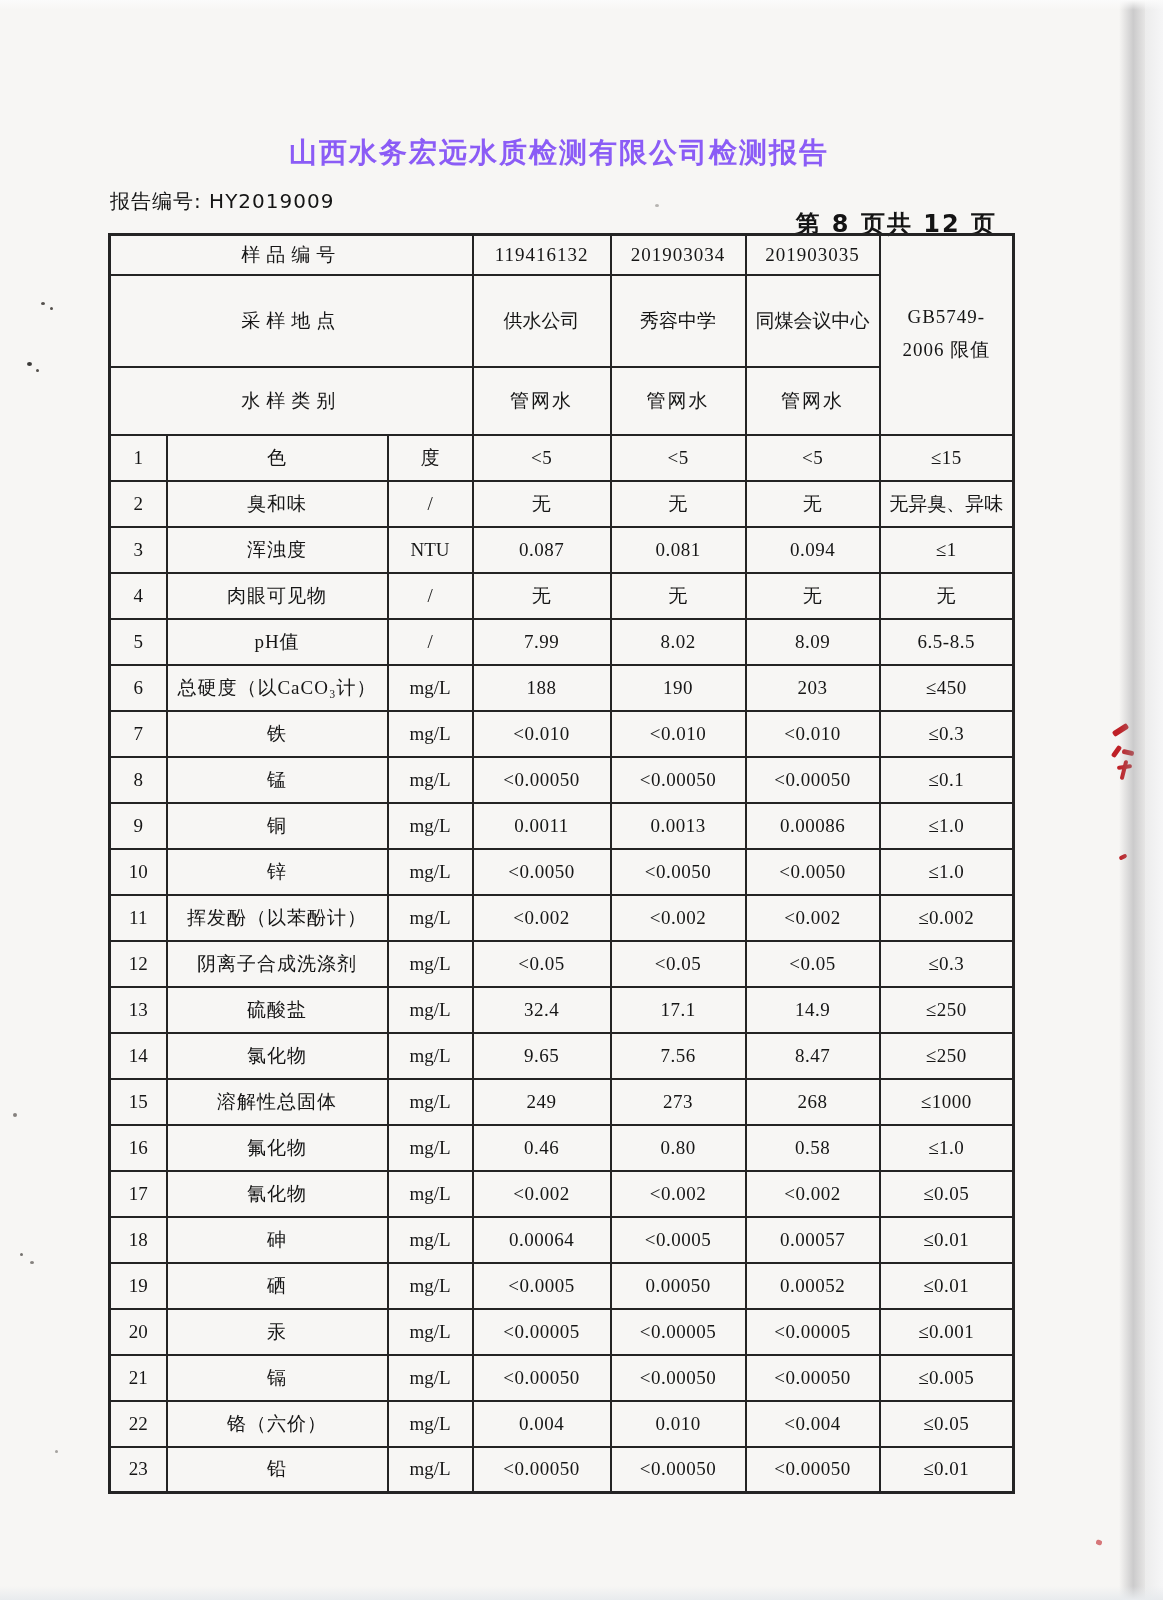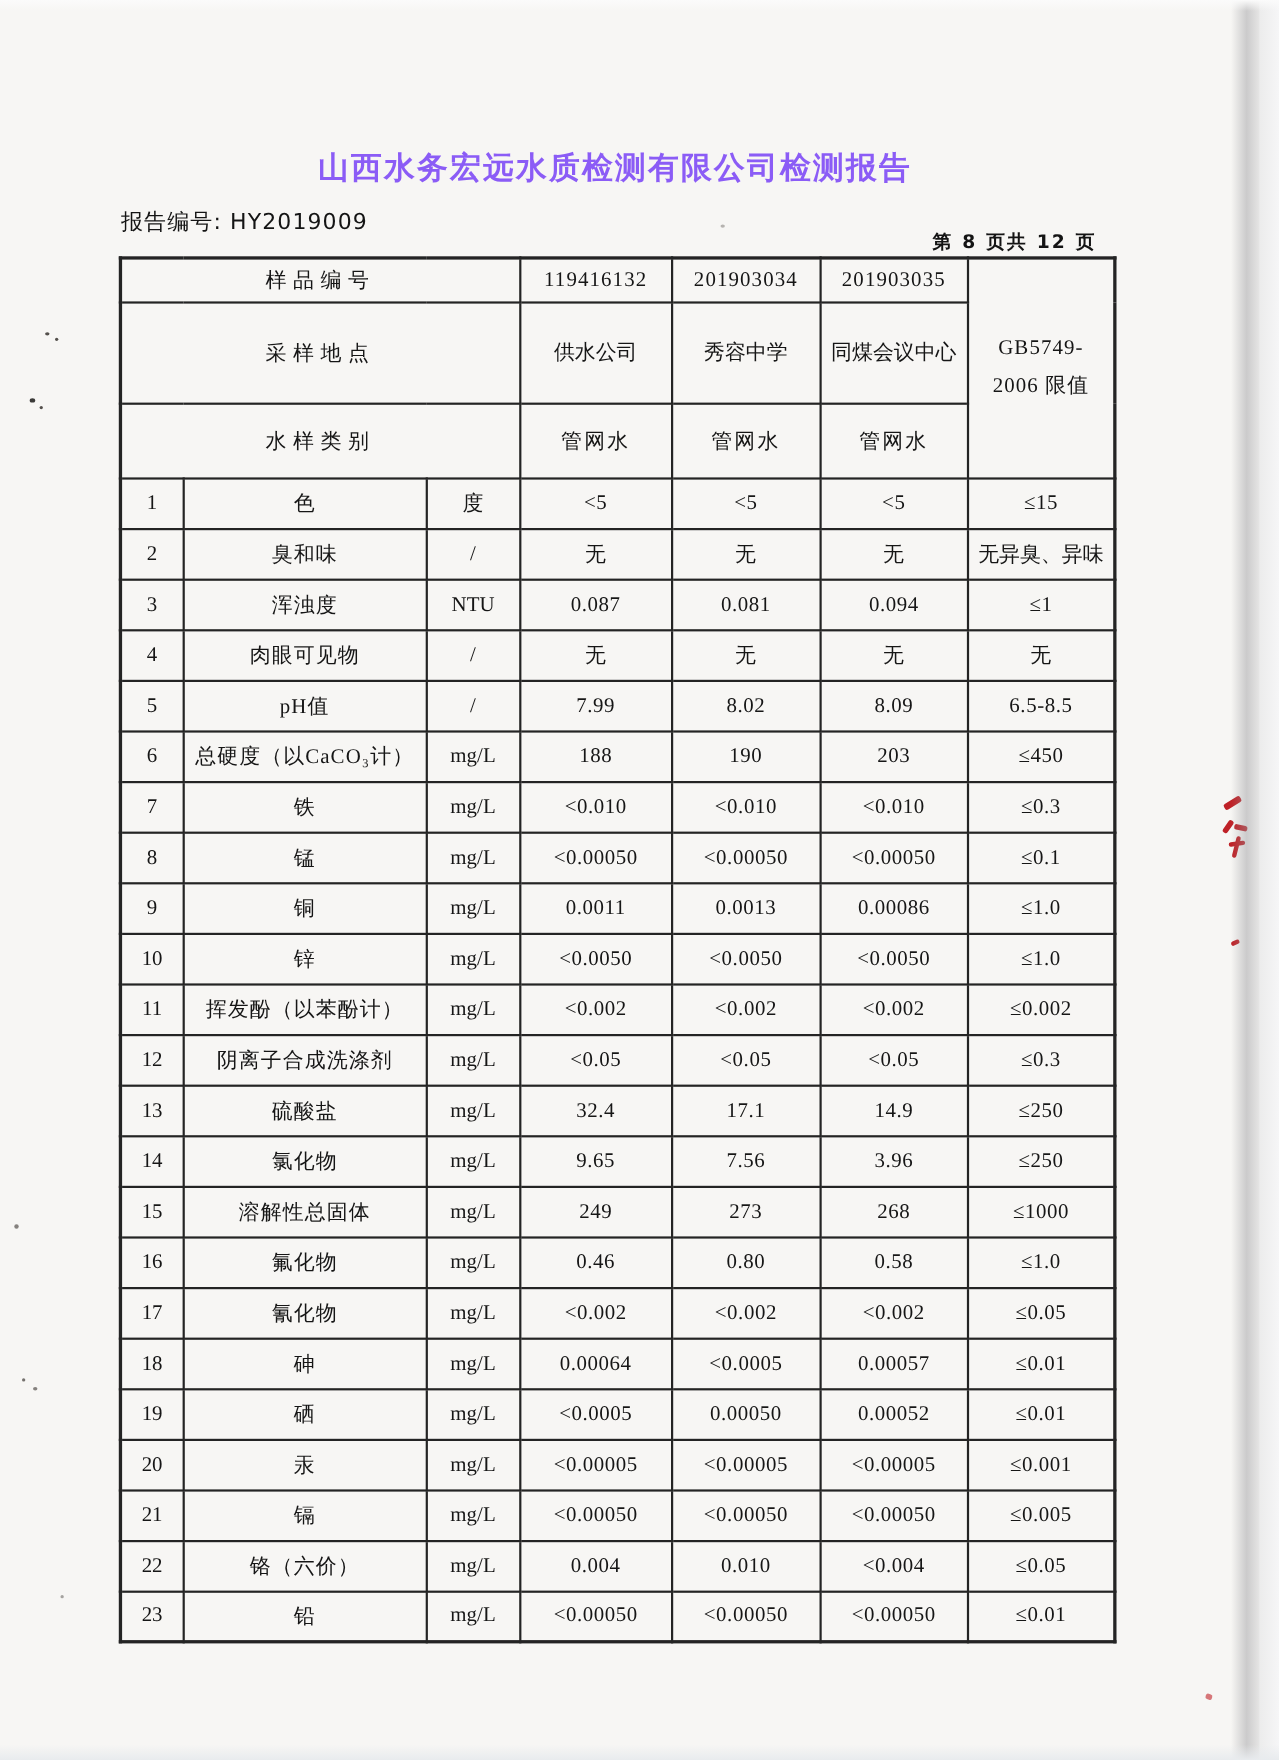--- a/index.html
+++ b/index.html
@@ -43,21 +43,21 @@
     color:#8b5cf6;
   }
   .report-no{
     position:absolute;left:110px;top:188px;
     font-family:"DejaVu Sans","Liberation Sans",sans-serif;
     font-weight:normal;font-size:20px;letter-spacing:1px;color:#141414;
   }
   .page-no{
     position:absolute;top:208px;right:166px;
     font-family:"DejaVu Sans","Liberation Sans",sans-serif;
-    font-weight:bold;font-size:17px;letter-spacing:2px;color:#141414;
+    font-weight:bold;font-size:24px;letter-spacing:2px;color:#141414;
   }
 
   table.report{
     position:absolute;left:108px;top:233px;width:904px;
     border-collapse:collapse;table-layout:fixed;
     border:3px solid #242424;
   }
   table.report td{
     border:2px solid #242424;
     text-align:center;vertical-align:middle;
@@ -265,21 +265,21 @@
           <td class="c-v2">17.1</td>
           <td class="c-v3">14.9</td>
           <td class="c-limit">≤250</td>
         </tr>
         <tr>
           <td class="c-no">14</td>
           <td class="c-name">氯化物</td>
           <td class="c-unit">mg/L</td>
           <td class="c-v1">9.65</td>
           <td class="c-v2">7.56</td>
-          <td class="c-v3">3.96</td>
+          <td class="c-v3">8.47</td>
           <td class="c-limit">≤250</td>
         </tr>
         <tr>
           <td class="c-no">15</td>
           <td class="c-name">溶解性总固体</td>
           <td class="c-unit">mg/L</td>
           <td class="c-v1">249</td>
           <td class="c-v2">273</td>
           <td class="c-v3">268</td>
           <td class="c-limit">≤1000</td>

